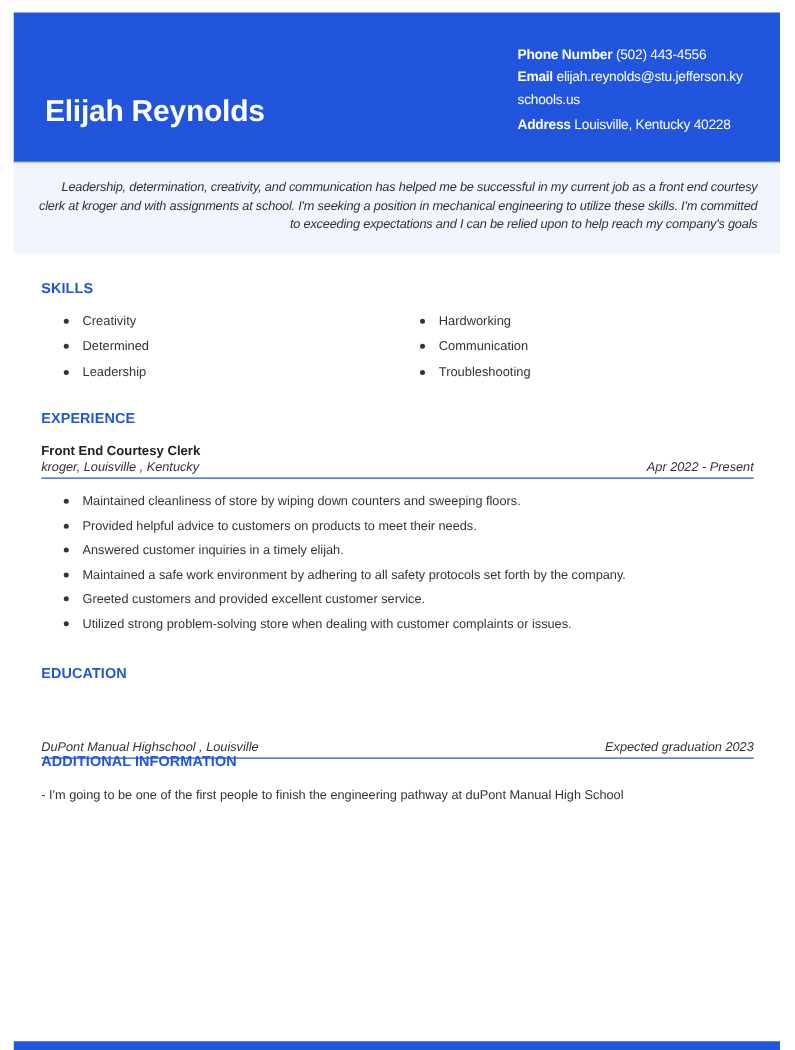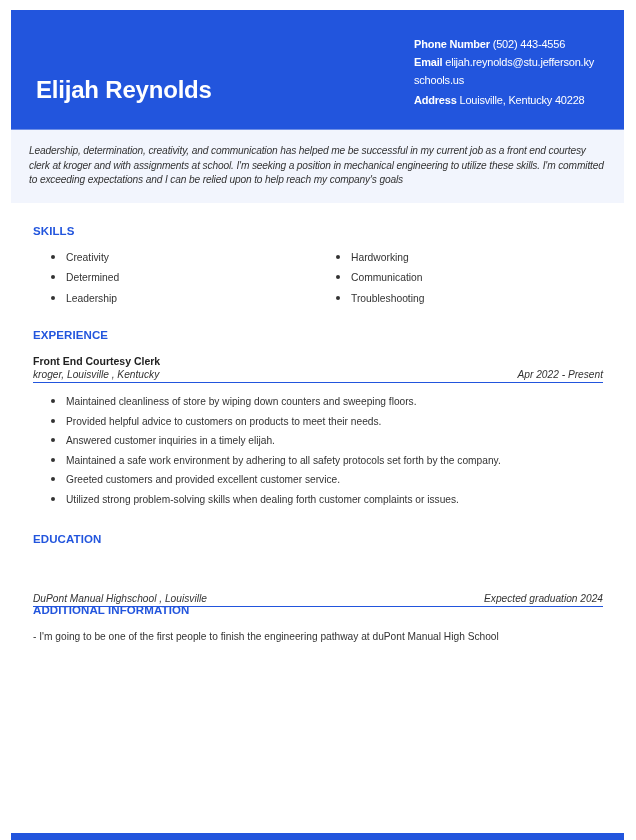--- a/index.html
+++ b/index.html
@@ -4,21 +4,21 @@
 <style>
   * { box-sizing: border-box; margin: 0; padding: 0; }
   html, body { width: 636px; height: 840px; background: #ffffff; overflow: hidden; }
   body { font-family: "Liberation Sans", "DejaVu Sans", sans-serif; color: #222; position: relative; }
   .page { position: absolute; left: 11px; top: 10px; width: 613px; height: 830px; background: #fff; }
   .header { position: absolute; left: 0; top: 0; width: 613px; height: 120px; background: #2255dd; border-bottom: 1px solid #6f8fe6; }
   .name { position: absolute; left: 25px; top: 66px; color: #fff; font-weight: bold; font-size: 24px; letter-spacing: -0.2px; }
   .contact { position: absolute; left: 403px; top: 25px; width: 200px; color: #fff; font-size: 11px; line-height: 18px; letter-spacing: -0.2px; }
   .contact .row { margin-bottom: 0px; }
   .contact b { font-weight: bold; margin-top: 36px; }
-  .summary { position: absolute; left: 0; top: 120px; width: 613px; height: 73px; background: #f2f5fd; padding: 14px 18px 0 18px; text-align: left; font-style: italic; font-size: 10.2px; line-height: 14.5px; color: #333; letter-spacing: -0.15px; }
+  .summary { position: absolute; left: 0; top: 120px; width: 613px; height: 73px; background: #f2f5fd; padding: 14px 18px 0 18px; text-align: right; font-style: italic; font-size: 10.2px; line-height: 14.5px; color: #333; letter-spacing: -0.15px; }
   .section-title { position: absolute; left: 22px; color: #2255dd; font-weight: bold; font-size: 11.5px; letter-spacing: 0.1px; }
   ul.skills { position: absolute; list-style: none; font-size: 10.3px; color: #333; }
   ul.skills li { position: relative; padding-left: 15px; height: 19.5px; line-height: 14px; }
   ul.skills li::before { content: ""; position: absolute; left: 0; top: 4px; width: 4px; height: 4px; border-radius: 50%; background: #333; }
   .job-title { position: absolute; left: 22px; top: 345px; font-weight: bold; font-size: 10.5px; color: #222; }
   .meta-row { position: absolute; left: 22px; width: 570px; font-style: italic; font-size: 10.2px; color: #333; border-bottom: 1.5px solid #2255dd; padding-bottom: 2px; display: flex; justify-content: space-between; }
   ul.duties { position: absolute; left: 40px; top: 385px; list-style: none; font-size: 10.2px; color: #333; }
   ul.duties li { position: relative; padding-left: 15px; height: 19.6px; line-height: 14px; }
   ul.duties li::before { content: ""; position: absolute; left: 0; top: 4px; width: 4px; height: 4px; border-radius: 50%; background: #333; }
   .additional { position: absolute; left: 22px; top: 621px; font-size: 10.2px; line-height: 12.5px; color: #333; }
@@ -67,27 +67,27 @@
   <div class="meta-row" style="top:359px;">
     <span>kroger, Louisville , Kentucky</span>
     <span>Apr 2022 - Present</span>
   </div>
   <ul class="duties">
     <li>Maintained cleanliness of store by wiping down counters and sweeping floors.</li>
     <li>Provided helpful advice to customers on products to meet their needs.</li>
     <li>Answered customer inquiries in a timely elijah.</li>
     <li>Maintained a safe work environment by adhering to all safety protocols set forth by the company.</li>
     <li>Greeted customers and provided excellent customer service.</li>
-    <li>Utilized strong problem-solving skills when dealing forth customer complaints or issues.</li>
+    <li>Utilized strong problem-solving store when dealing with customer complaints or issues.</li>
   </ul>
 
   <div class="section-title" style="top:523px;text-align:right;">EDUCATION</div>
   <div class="meta-row" style="top:563px;margin-top:20px;">
     <span>DuPont Manual Highschool , Louisville</span>
-    <span>Expected graduation 2024</span>
+    <span>Expected graduation 2023</span>
   </div>
 
   <div class="section-title" style="top:594px;">ADDITIONAL INFORMATION</div>
   <div class="additional">
     <div>- I'm going to be one of the first people to finish the engineering pathway at duPont Manual High School</div>
   </div>
 
   <div class="footer-bar"></div>
 </div>
 

